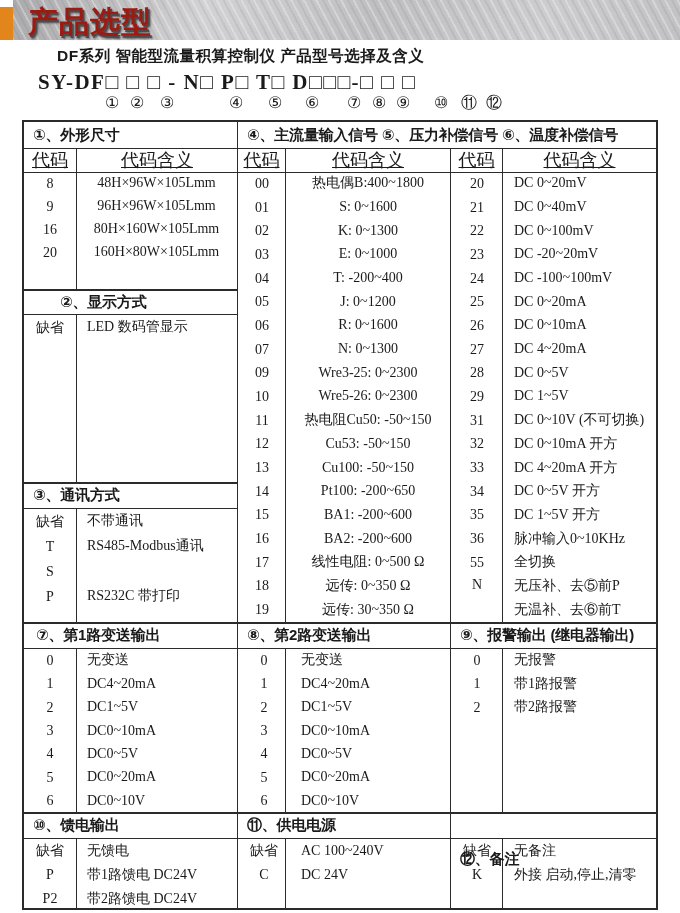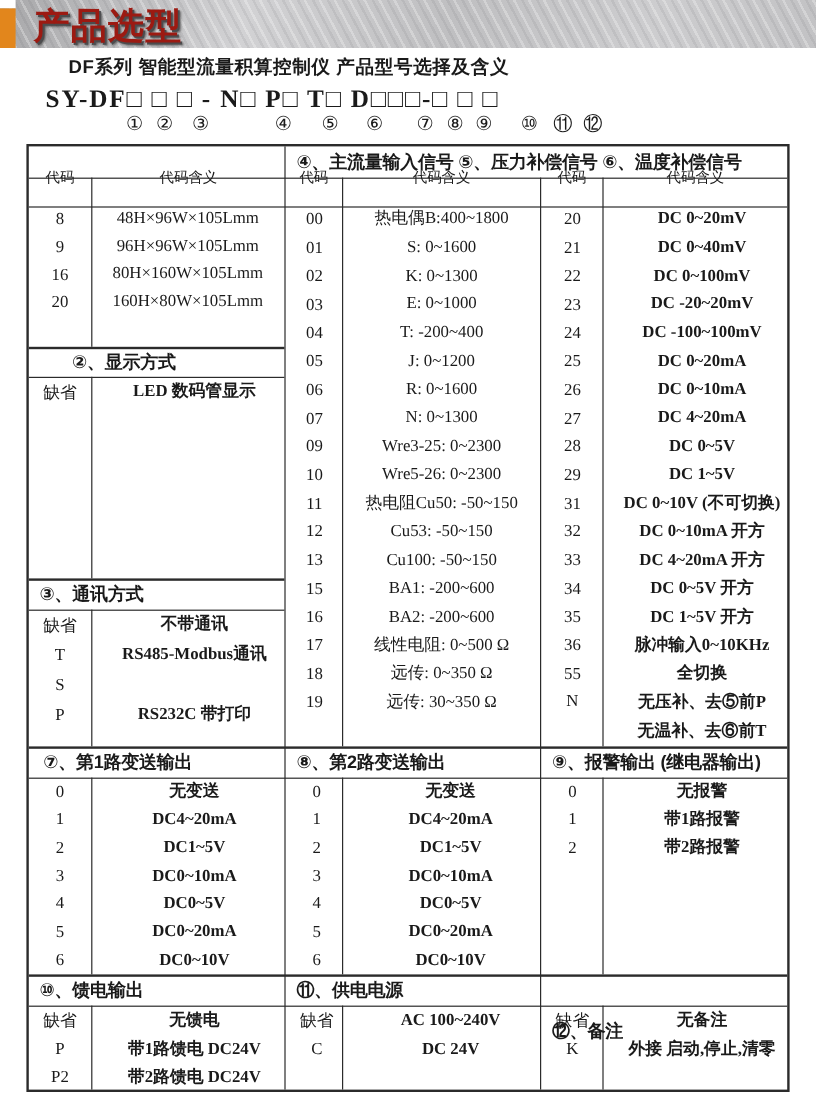--- a/index.html
+++ b/index.html
@@ -31,30 +31,30 @@
   .circles span:nth-child(9){left:396px;} .circles span:nth-child(10){left:434px;}
   .circles span:nth-child(11){left:461px;} .circles span:nth-child(12){left:486px;}
 
   
   .sel-table{position:absolute;left:22px;top:120px;width:636px;height:790px;
     border:2px solid #2b2b2b;box-sizing:border-box;}
   .ln{position:absolute;background:#2b2b2b;}
   .hd{position:absolute;font-family:"Liberation Sans","DejaVu Sans",sans-serif;
     font-weight:bold;font-size:15px;display:flex;align-items:center;padding-left:9px;
     box-sizing:border-box;white-space:nowrap;letter-spacing:-.2px;}
-  .subhead-cell{position:absolute;top:14px;height:24px;display:flex;align-items:center;
-    justify-content:center;font-size:12px;box-sizing:border-box;}
+  .subhead-cell{position:absolute;top:26px;height:24px;display:flex;align-items:center;
+    justify-content:center;font-size:18px;box-sizing:border-box;text-decoration:underline;}
   .zone{position:absolute;box-sizing:border-box;}
   .row{display:flex;align-items:center;}
   .cell{box-sizing:border-box;}
   .code{flex:0 0 52px;text-align:center;font-size:14px;}
   .meaning{flex:1;font-size:14px;white-space:pre-line;line-height:1.2;}
   .zone-mid .code{flex:0 0 48px;}
   .center-m .meaning{text-align:center;}
-  .left-m .meaning{text-align:center;padding-left:11px;font-weight:bold;}
+  .left-m .meaning{text-align:left;padding-left:11px;}
   .z1 .row{height:23px;} .z2 .row,.z3 .row{height:25px;}
   .zone-mid .row,.zone-right .row{height:23.68px;}
   .zone-right .row.dbl{height:47.37px;align-items:flex-start;}
   .zone-right .row.dbl .code{padding-top:3px;}
   .zone-right .row.dbl .meaning{line-height:23.6px;}
   .z789 .row{height:23.43px;} .zbot .row{height:24px;}
 </style>
 </head>
 <body>
 
@@ -100,20 +100,21 @@
   <div class="ln" style="left:0;top:50px;width:632px;height:1px;"></div>
   <div class="ln" style="left:0;top:500px;width:632px;height:1.5px;"></div>
   <div class="ln" style="left:0;top:526px;width:632px;height:1px;"></div>
   <div class="ln" style="left:0;top:690px;width:632px;height:1.5px;"></div>
   <div class="ln" style="left:0;top:716px;width:632px;height:1px;"></div>
   <div class="ln" style="left:0;top:167px;width:213px;height:1.5px;"></div>
   <div class="ln" style="left:0;top:192px;width:213px;height:1px;"></div>
   <div class="ln" style="left:0;top:360px;width:213px;height:1.5px;"></div>
   <div class="ln" style="left:0;top:386px;width:213px;height:1px;"></div>
 
+  <div class="hd" style="left:0;top:0;width:213px;height:26px;">①、外形尺寸</div>
   <div class="hd" style="left:214px;top:0;width:418px;height:26px;">④、主流量输入信号  ⑤、压力补偿信号  ⑥、温度补偿信号</div>
 
   <div class="subhead-cell" style="left:0;width:52px;">代码</div>
   <div class="subhead-cell" style="left:53px;width:160px;">代码含义</div>
   <div class="subhead-cell" style="left:214px;width:47px;">代码</div>
   <div class="subhead-cell" style="left:262px;width:164px;">代码含义</div>
   <div class="subhead-cell" style="left:427px;width:51px;">代码</div>
   <div class="subhead-cell" style="left:479px;width:153px;">代码含义</div>
 
   <div class="zone z1 center-m" style="left:0;top:50px;width:213px;height:117px;">
@@ -209,20 +210,24 @@
       </div>
       <div class="row">
         <div class="cell code">12</div>
         <div class="cell meaning">Cu53: -50~150</div>
       </div>
       <div class="row">
         <div class="cell code">13</div>
         <div class="cell meaning">Cu100: -50~150</div>
       </div>
       <div class="row">
+        <div class="cell code">14</div>
+        <div class="cell meaning">Pt100: -200~650</div>
+      </div>
+      <div class="row">
         <div class="cell code">15</div>
         <div class="cell meaning">BA1: -200~600</div>
       </div>
       <div class="row">
         <div class="cell code">16</div>
         <div class="cell meaning">BA2: -200~600</div>
       </div>
       <div class="row">
         <div class="cell code">17</div>
         <div class="cell meaning">线性电阻: 0~500 Ω</div>

